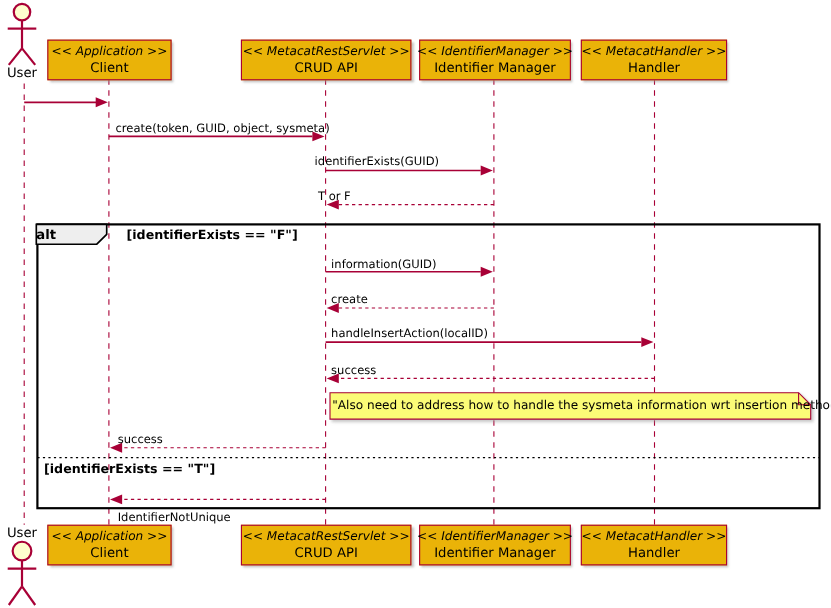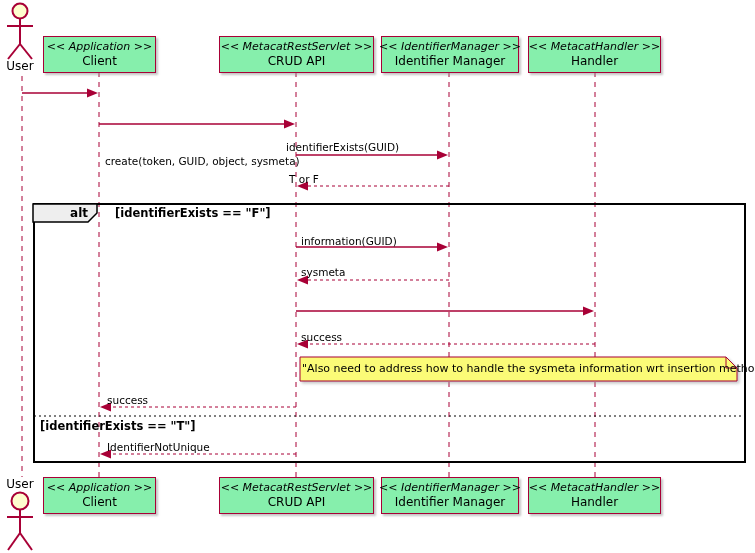--- a/index.html
+++ b/index.html
@@ -4,29 +4,29 @@
 <style>
   html,body { margin:0; padding:0; background:#ffffff; }
   #stage {
     position:relative; width:755px; height:553px; background:#ffffff;
     font-family:"DejaVu Sans","Liberation Sans",sans-serif; color:#000;
     overflow:hidden;
   }
   #stage svg { position:absolute; left:0; top:0; }
   .pbox {
     position:absolute; box-sizing:border-box; height:37px;
-    border:1.5px solid #A80036; background:#86efac;
+    border:1.5px solid #A80036; background:#eab308;
     display:flex; flex-direction:column; align-items:center; justify-content:center;
     box-shadow:2px 2px 2px rgba(150,150,150,0.55);
   }
   .stereo { font-style:italic; font-size:11px; line-height:14px; white-space:nowrap; }
   .pname  { font-size:12px; line-height:15px; white-space:nowrap; }
   .msg    { position:absolute; font-size:10.5px; line-height:12px; white-space:nowrap; color:#000; }
   .guard  { position:absolute; font-weight:bold; font-size:11.5px; line-height:14px; white-space:nowrap; }
-  .altlabel { position:absolute; left:33px; top:206px; width:55px; text-align:right;
+  .altlabel { position:absolute; left:33px; top:206px; width:55px; text-align:left;
               font-weight:bold; font-size:12px; }
   .notetext { position:absolute; left:302px; top:360px; width:433px; text-align:center;
               font-size:11px; line-height:18px; white-space:nowrap; }
   .actorlabel { position:absolute; width:44px; left:-2px; text-align:center; font-size:12px; }
 </style>
 </head>
 <body>
 
 <div id="stage">
 
@@ -137,28 +137,29 @@
   </div>
   <div class="pbox" style="left:381px; top:477px; width:138px;">
     <div class="stereo">&lt;&lt; IdentifierManager &gt;&gt;</div>
     <div class="pname">Identifier Manager</div>
   </div>
   <div class="pbox" style="left:528px; top:477px; width:133px;">
     <div class="stereo">&lt;&lt; MetacatHandler &gt;&gt;</div>
     <div class="pname">Handler</div>
   </div>
 
-  <div class="msg" style="left:105px; top:111px;margin-top:44px;">create(token, GUID, object, sysmeta)</div>
+  <div class="msg" style="left:105px; top:111px;">create(token, GUID, object, sysmeta)</div>
   <div class="msg" style="left:286px; top:141px;">identifierExists(GUID)</div>
   <div class="msg" style="left:289px; top:173px;">T or F</div>
   <div class="msg" style="left:301px; top:235px;">information(GUID)</div>
-  <div class="msg" style="left:301px; top:266px;">sysmeta</div>
+  <div class="msg" style="left:301px; top:266px;">create</div>
+  <div class="msg" style="left:301px; top:297px;">handleInsertAction(localID)</div>
   <div class="msg" style="left:301px; top:331px;">success</div>
   <div class="msg" style="left:107px; top:394px;">success</div>
-  <div class="msg" style="left:107px; top:441px;text-align:right;">IdentifierNotUnique</div>
+  <div class="msg" style="left:107px; top:465px;text-align:right;">IdentifierNotUnique</div>
 
   <div class="altlabel">alt</div>
   <div class="guard" style="left:115px; top:206px;">[identifierExists == "F"]</div>
   <div class="guard" style="left:40px;  top:419px;">[identifierExists == "T"]</div>
 
   <div class="notetext">"Also need to address how to handle the sysmeta information wrt insertion methods"</div>
 
 </div>
 
 </body></html>

